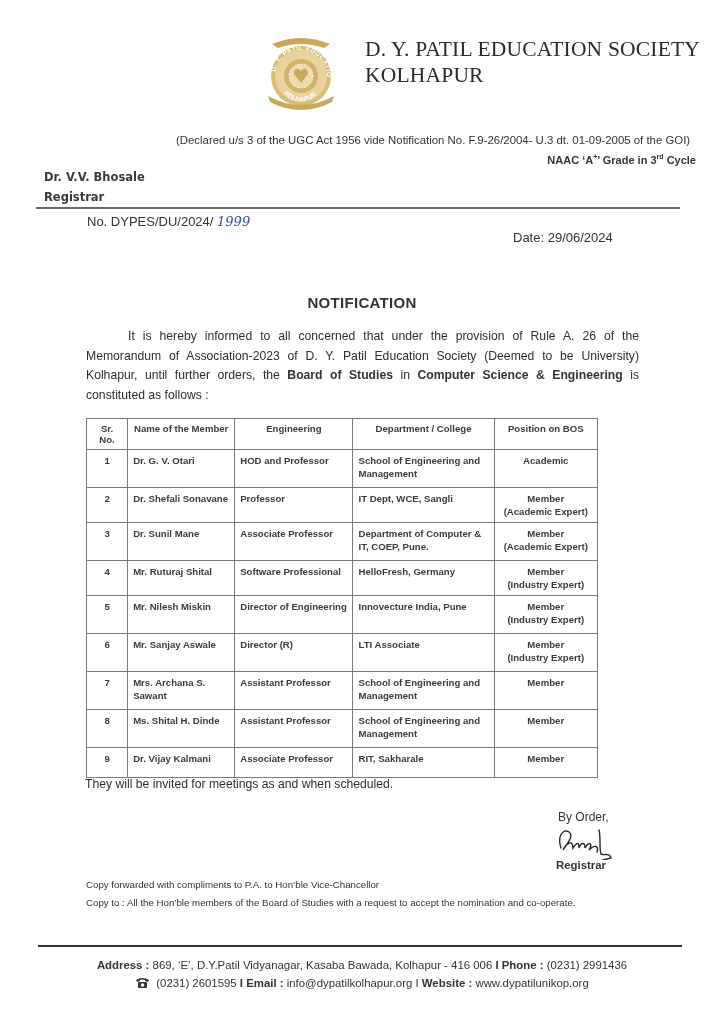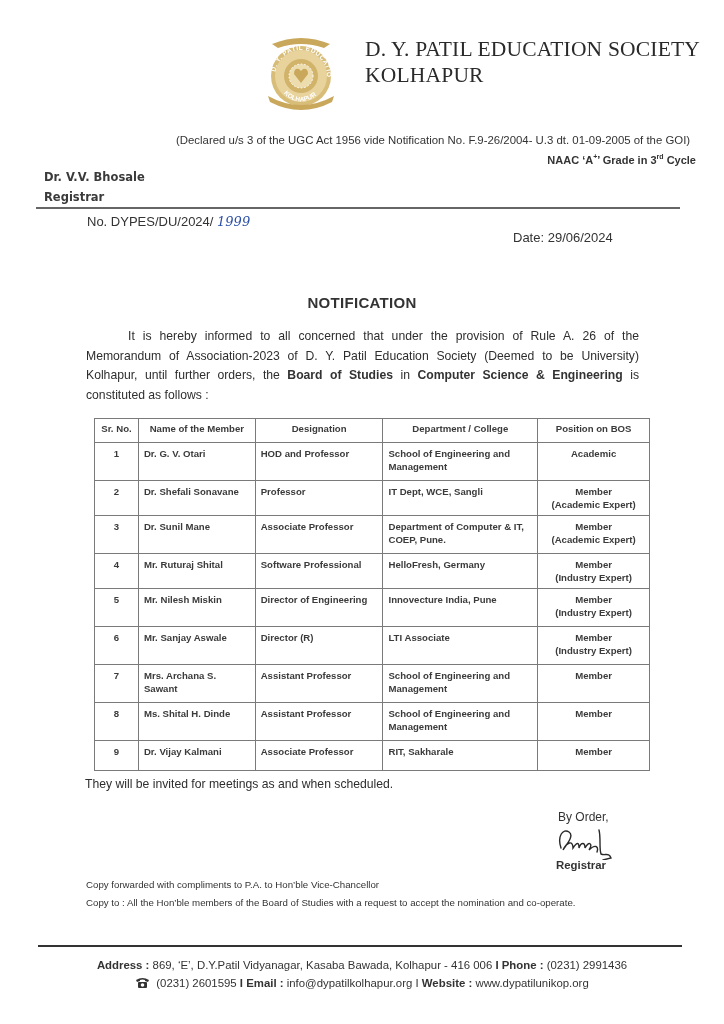--- a/index.html
+++ b/index.html
@@ -19,21 +19,21 @@
   .refno { left: 87px; top: 214px; font-size: 13px; color: #333; white-space: nowrap; }
   .refno .hand { color: #2b4fa8; font-family: "DejaVu Serif", serif; font-style: italic; font-size: 13px; }
   .date { left: 513px; top: 230px; font-size: 13px; color: #333; }
 
   .title { left: 0; width: 724px; top: 294px; text-align: center; font-size: 15px; font-weight: bold; color: #333; letter-spacing: 0.3px; }
   .para { left: 86px; top: 327px; width: 553px; font-size: 12.2px; line-height: 19.6px; color: #2e2e2e; text-align: justify; }
   .para .indent { display: inline-block; width: 42px; }
   .para b { color: #333; }
 
   
-  .members { position: absolute; left: 86px; top: 418px; width: 556px; border-collapse: collapse; font-size: 9.6px; font-weight: bold; color: #3b3b3b; margin-left: 8px; }
+  .members { position: absolute; left: 86px; top: 418px; width: 512px; border-collapse: collapse; font-size: 9.6px; font-weight: bold; color: #3b3b3b; }
   .members th, .members td { border: 1px solid #7a7a7a; vertical-align: top; padding: 4px 5px; }
   .members th { height: 24px; font-weight: bold; color: #3b3b3b; text-align: center; padding-top: 4px; }
   .members td.c { text-align: center; }
   .members td { line-height: 13px; }
   .col-sr { width: 44px; } .col-name { width: 117px; } .col-des { width: 128px; } .col-dept { width: 155px; } .col-pos { width: 112px; }
 
   .closing { left: 85px; top: 777px; font-size: 12.2px; color: #2e2e2e; }
   .byorder { left: 558px; top: 810px; font-size: 12px; color: #333; }
   .sig { left: 555px; top: 822px; width: 60px; height: 38px; }
   .registrar { left: 556px; top: 859px; font-size: 11.4px; font-weight: bold; color: #333; }
@@ -82,21 +82,21 @@
 <div class="abs date">Date: 29/06/2024</div>
 
 <div class="abs title">NOTIFICATION</div>
 <div class="abs para"><span class="indent"></span><span>It is hereby informed to all concerned that under the provision of Rule A. 26 of the Memorandum of Association-2023 of D. Y. Patil Education Society (Deemed to be University) Kolhapur, until further orders, the </span><b>Board of Studies</b><span> in </span><b>Computer Science &amp; Engineering</b><span> is constituted as follows :</span></div>
 
 <table class="members">
   <thead>
     <tr>
       <th class="col-sr">Sr. No.</th>
       <th class="col-name">Name of the Member</th>
-      <th class="col-des">Designation</th>
+      <th class="col-des">Engineering</th>
       <th class="col-dept">Department / College</th>
       <th class="col-pos">Position on BOS</th>
     </tr>
   </thead>
   <tbody id="tbody">
       <tr style="height: 38px;">
         <td class="c">1</td>
         <td>Dr. G. V. Otari</td>
         <td>HOD and Professor</td>
         <td>School of Engineering and Management</td>

